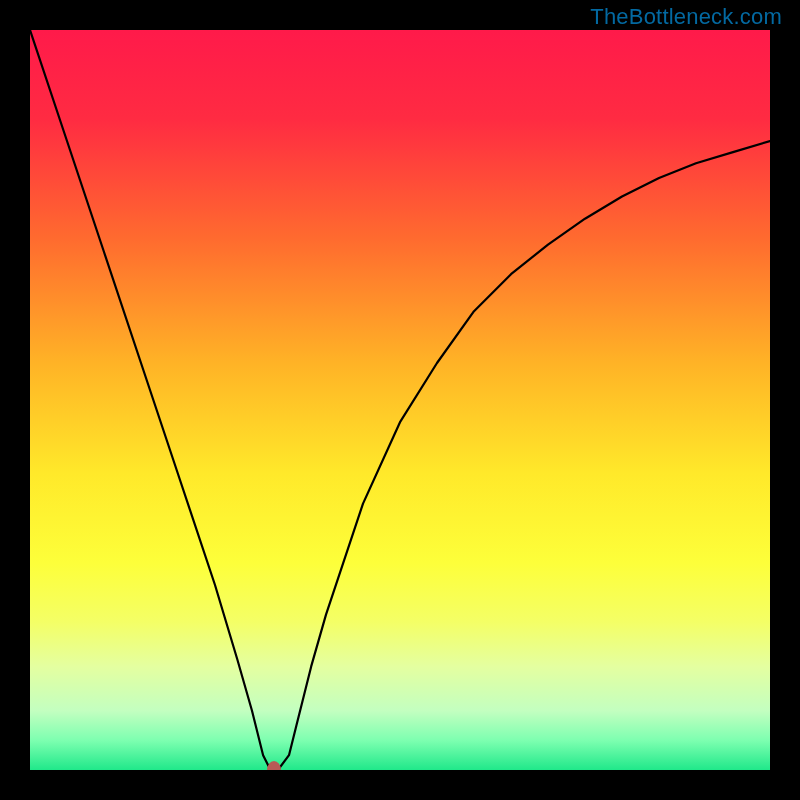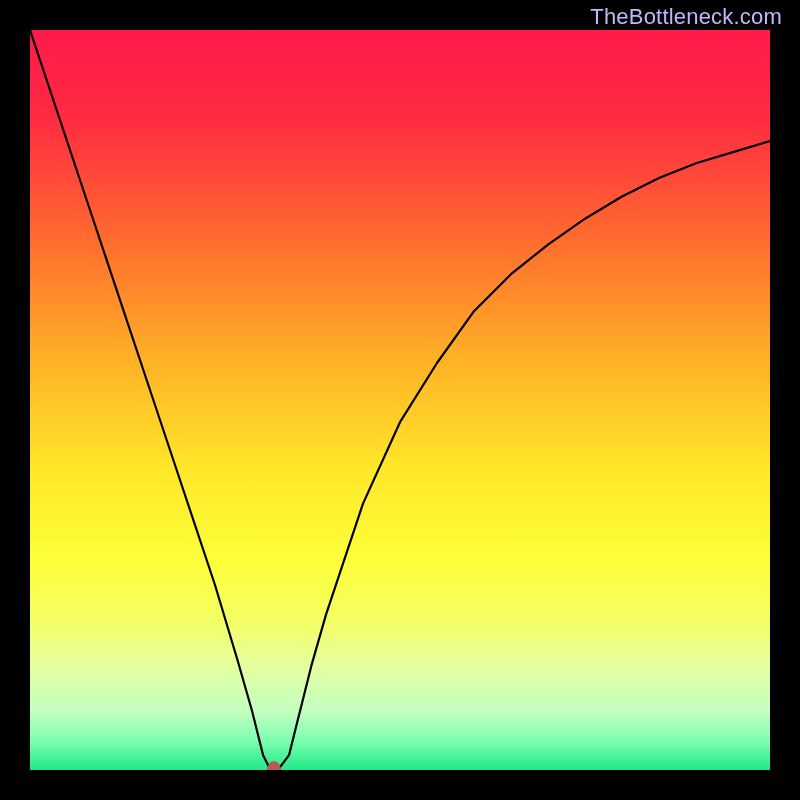--- a/index.html
+++ b/index.html
@@ -15,21 +15,21 @@
     position: absolute;
     top: 0;
     left: 0;
     width: 800px;
     height: 800px;
   }
   .watermark {
     position: absolute;
     top: 4px;
     right: 18px;
-    color: #c4b5fd;
+    color: #0369a1;
     font-size: 22px;
     letter-spacing: 0.2px;
     margin-left: 13px;
   }
   .plot-area {
     position: absolute;
     left: 30px;
     top: 30px;
     width: 740px;
     height: 740px;

